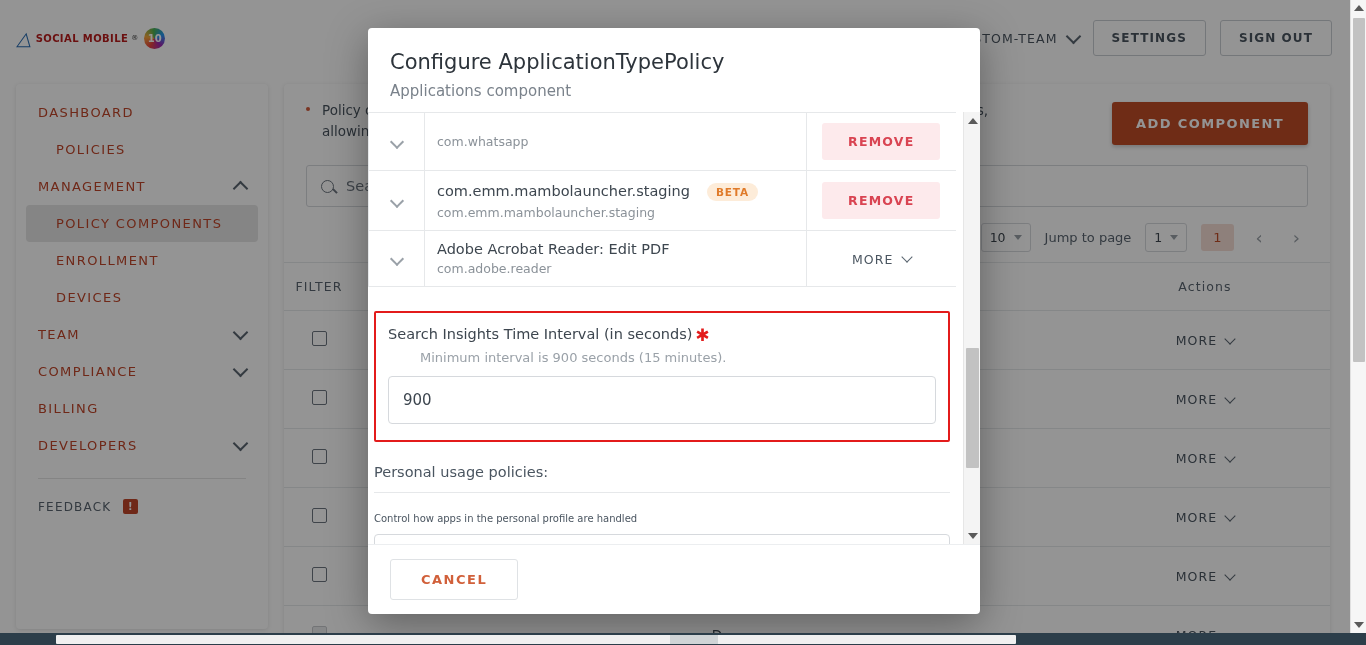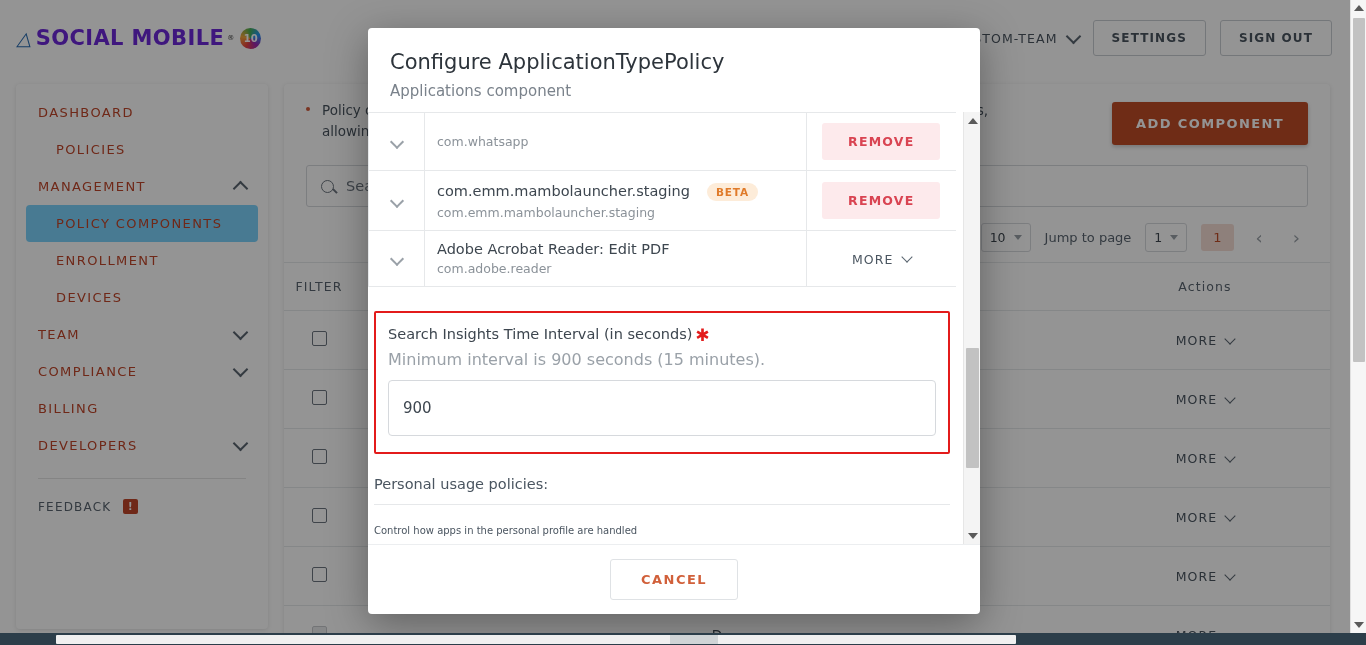--- a/index.html
+++ b/index.html
@@ -32,22 +32,22 @@
   }
   .brand {
     display: flex; align-items: center; gap: 3px;
     margin-left: 18px;
   }
   .brand-bolt {
     font-size: 19px; font-weight: 700; color: #2b6cb0; line-height: 1;
     transform: skewX(-12deg);
   }
   .brand-text {
-    font-size: 21px; font-weight: 700; letter-spacing: .4px;
-    color: #6d28d9;
+    font-size: 10px; font-weight: 700; letter-spacing: .4px;
+    color: #b91c1c;
   }
   .brand-tm { font-size: 7px; vertical-align: super; color: #3b3b3b; }
   .brand-badge {
     width: 21px; height: 21px; border-radius: 50%;
     background: conic-gradient(from 210deg, #e8443f, #f3a73b, #4caf50, #2196f3, #9c27b0, #e8443f);
     display: inline-flex; align-items: center; justify-content: center;
     color: #fff; font-size: 10px; font-weight: 700; margin-left: 3px;
   }
   .topbar-right {
     margin-left: auto; display: flex; align-items: center; gap: 14px;
@@ -75,21 +75,21 @@
   }
   .nav-item {
     display: flex; align-items: center; justify-content: space-between;
     padding: 11px 22px;
     font-size: 13px; letter-spacing: 1.4px; font-weight: 500;
     color: #c0462a;
     cursor: pointer;
   }
   .nav-item.sub { padding-left: 40px; }
   .nav-item.active {
-    background: #7dd3fc;
+    background: #e5e5e5;
     margin: 0 10px; border-radius: 4px; padding-left: 30px;
   }
   .chev {
     width: 11px; height: 11px; border-right: 2px solid #5a6570;
     border-bottom: 2px solid #5a6570; transform: rotate(45deg);
     margin-top: -4px;
   }
   .chev.up { transform: rotate(-135deg); margin-top: 3px; }
   .nav-divider { height: 1px; background: #e3e3e3; margin: 14px 22px; }
   .feedback-row {
@@ -240,23 +240,23 @@
     border-bottom: 2px solid #9aa1a8; transform: rotate(45deg);
     display: inline-block; margin-top: -4px;
   }
 
   .field-block {
     margin: 24px 6px 0 6px; padding: 12px 12px 16px 12px;
     border: 2px solid #e31b1b; border-radius: 2px;
   }
   .field-label { font-size: 14.5px; color: #3d464f; }
   .req-star { color: #e31b1b; font-size: 17px; vertical-align: -2px; margin-left: 3px; }
-  .field-hint { font-size: 16px; color: #9aa1a8; margin-top: 5px; }
+  .field-hint { font-size: 13px; color: #9aa1a8; margin-top: 5px; margin-left: 32px; }
   .text-input {
-    width: 100%; height: 56px; margin-top: 11px;
+    width: 100%; height: 48px; margin-top: 11px;
     border: 1px solid #d6d9dd; border-radius: 4px;
     padding: 0 14px; font-size: 15px; color: #3d464f;
     font-family: inherit; background: #fff;
   }
   .section-label {
     font-size: 14.5px; color: #4a5560; margin: 22px 6px 0 6px;
     padding-bottom: 12px; border-bottom: 1px solid #e6e8ea;
   }
   .select-label { font-size: 10px; color: #4a5560; margin: 20px 6px 0 6px; }
   .select-box {
@@ -284,21 +284,21 @@
     width:0;height:0;border-left:5px solid transparent;border-right:5px solid transparent;
     border-top:6px solid #5a5a5a;
   }
   .m-thumb {
     position: absolute; left: 2px; width: 13px;
     background: #c2c2c2; border-radius: 1px;
   }
 
   .modal-foot {
     border-top: 1px solid #eceef0;
-    padding: 14px 22px; display: flex; justify-content: center; gap: 14px;
+    padding: 14px 22px; display: flex; justify-content: flex-start; gap: 14px;
   }
   .btn-cancel {
     background: #fff; border: 1px solid #dfe2e5; color: #d1603a;
     font-size: 13px; letter-spacing: 1.5px; font-weight: 600;
     padding: 12px 30px; border-radius: 3px; font-family: inherit;
   }
   .btn-update {
     background: #ef5c24; border: none; color: #fff;
     font-size: 13px; letter-spacing: 1.5px; font-weight: 700;
     padding: 12px 34px; border-radius: 3px; font-family: inherit;

